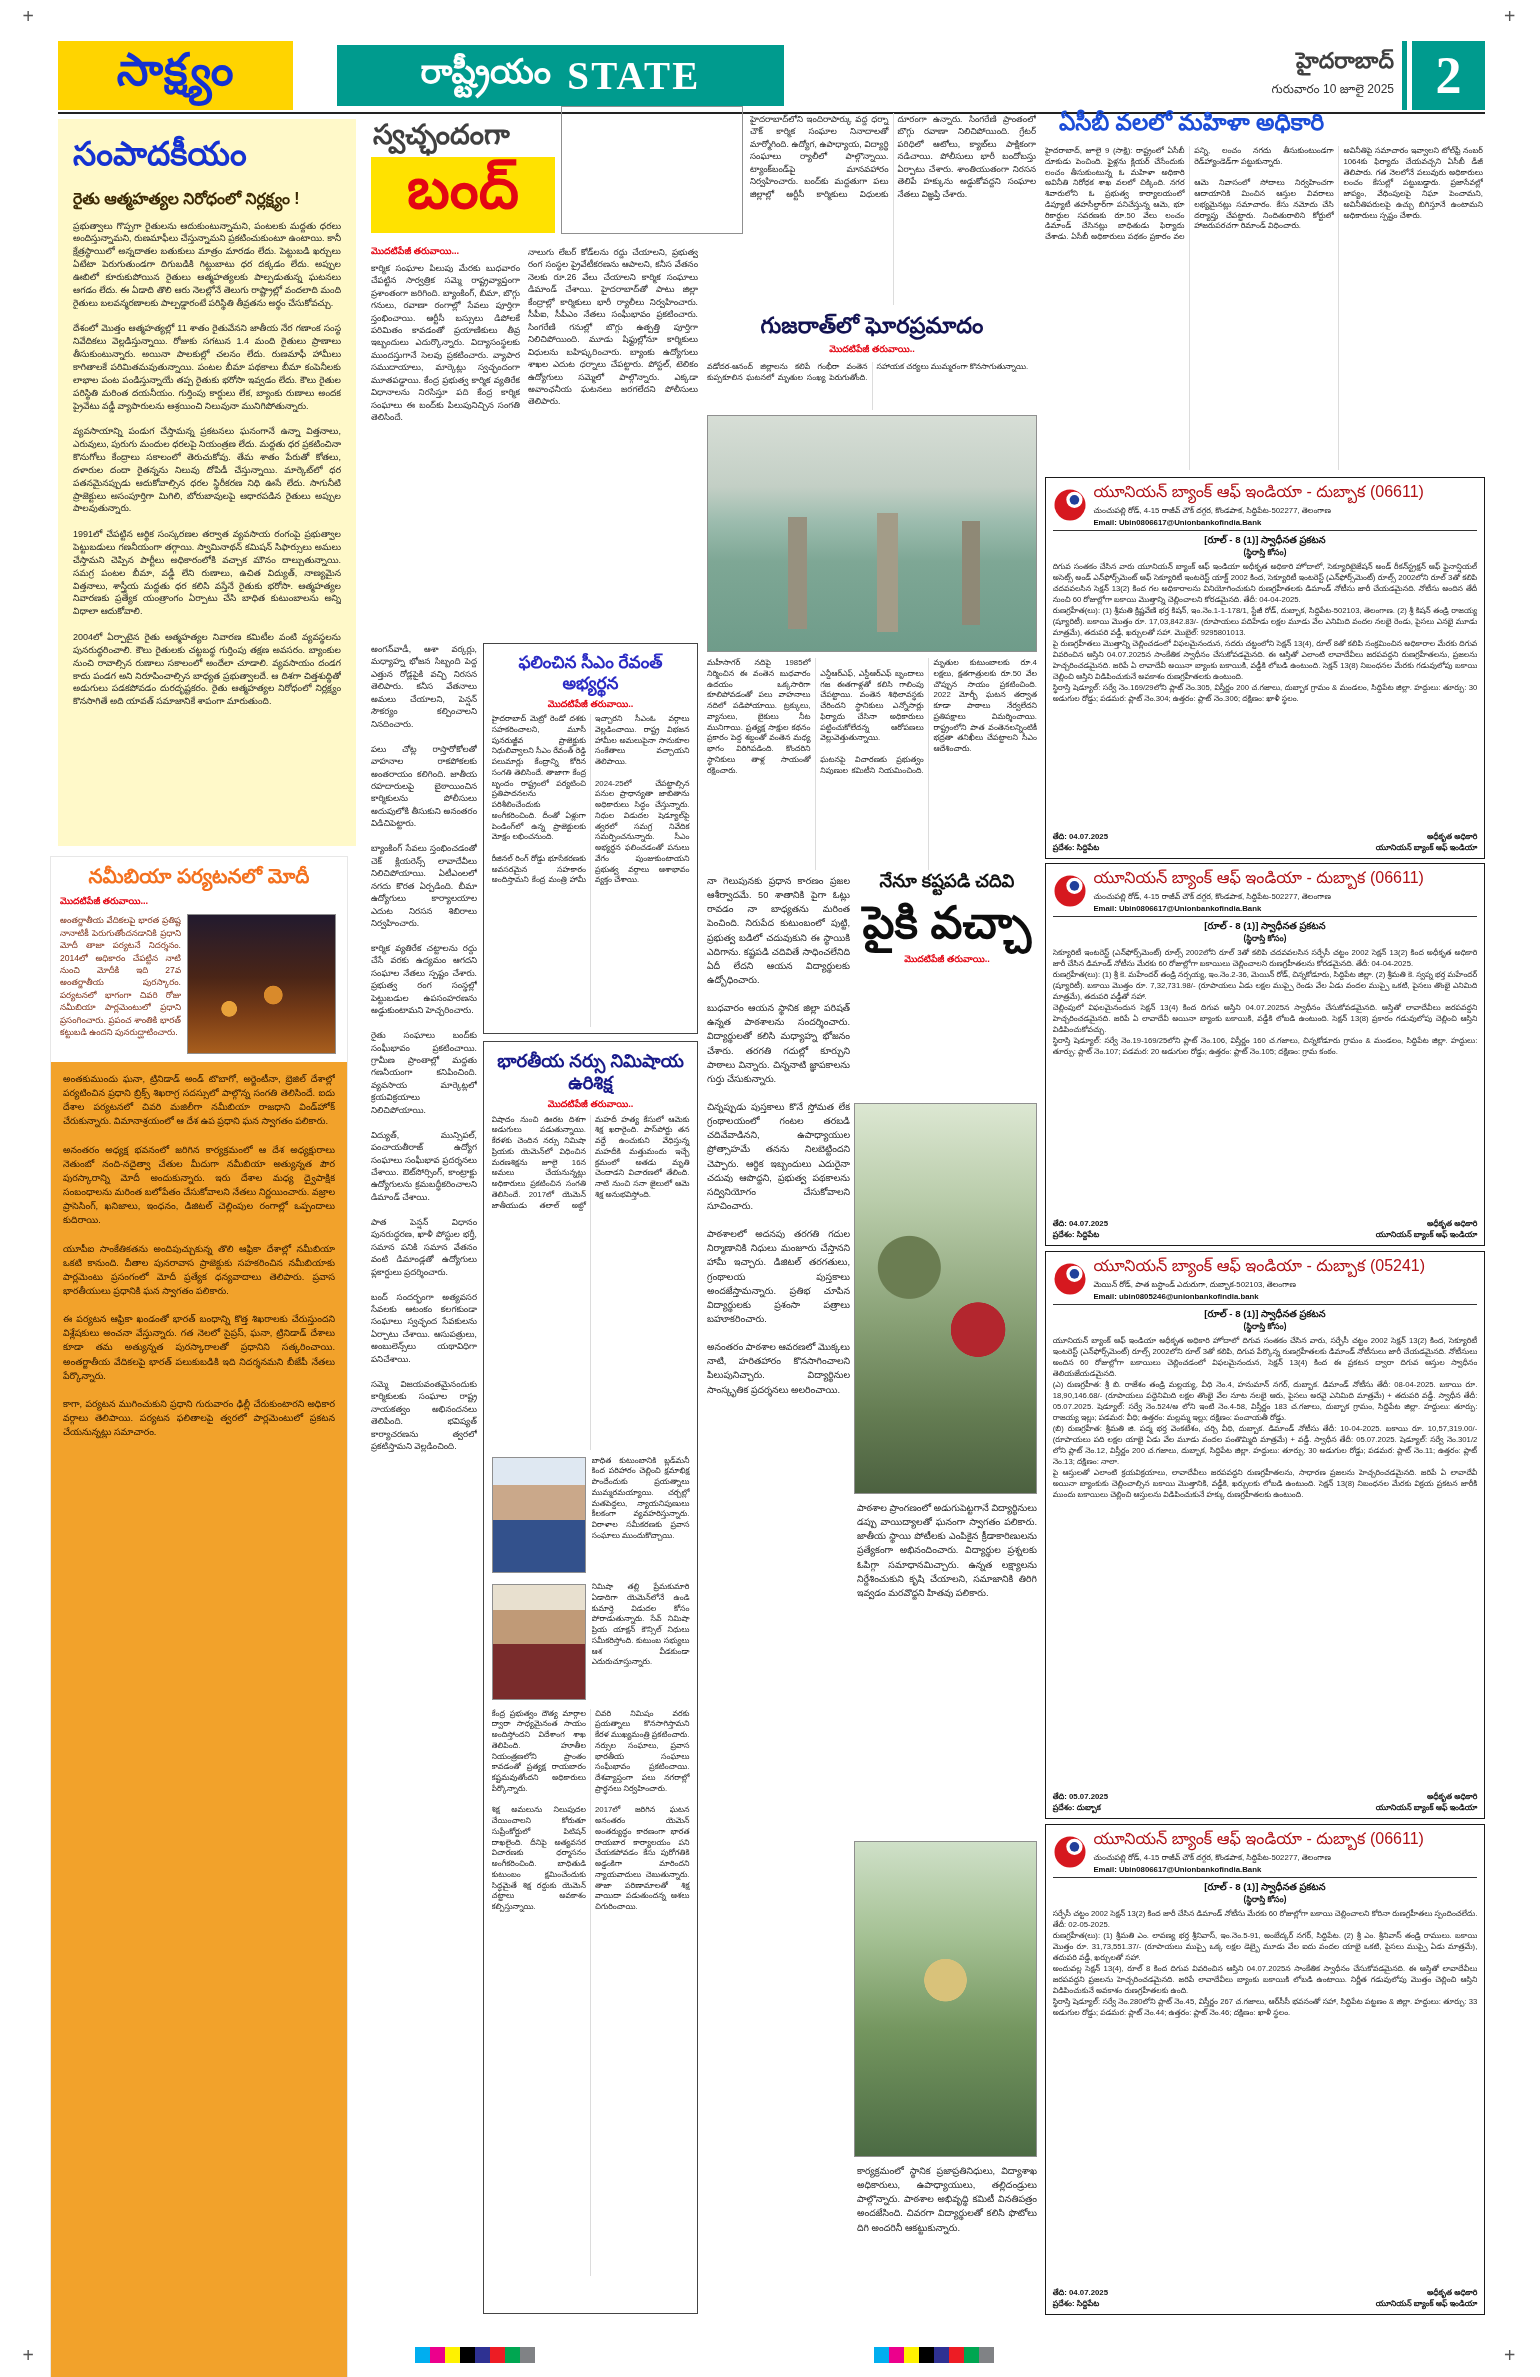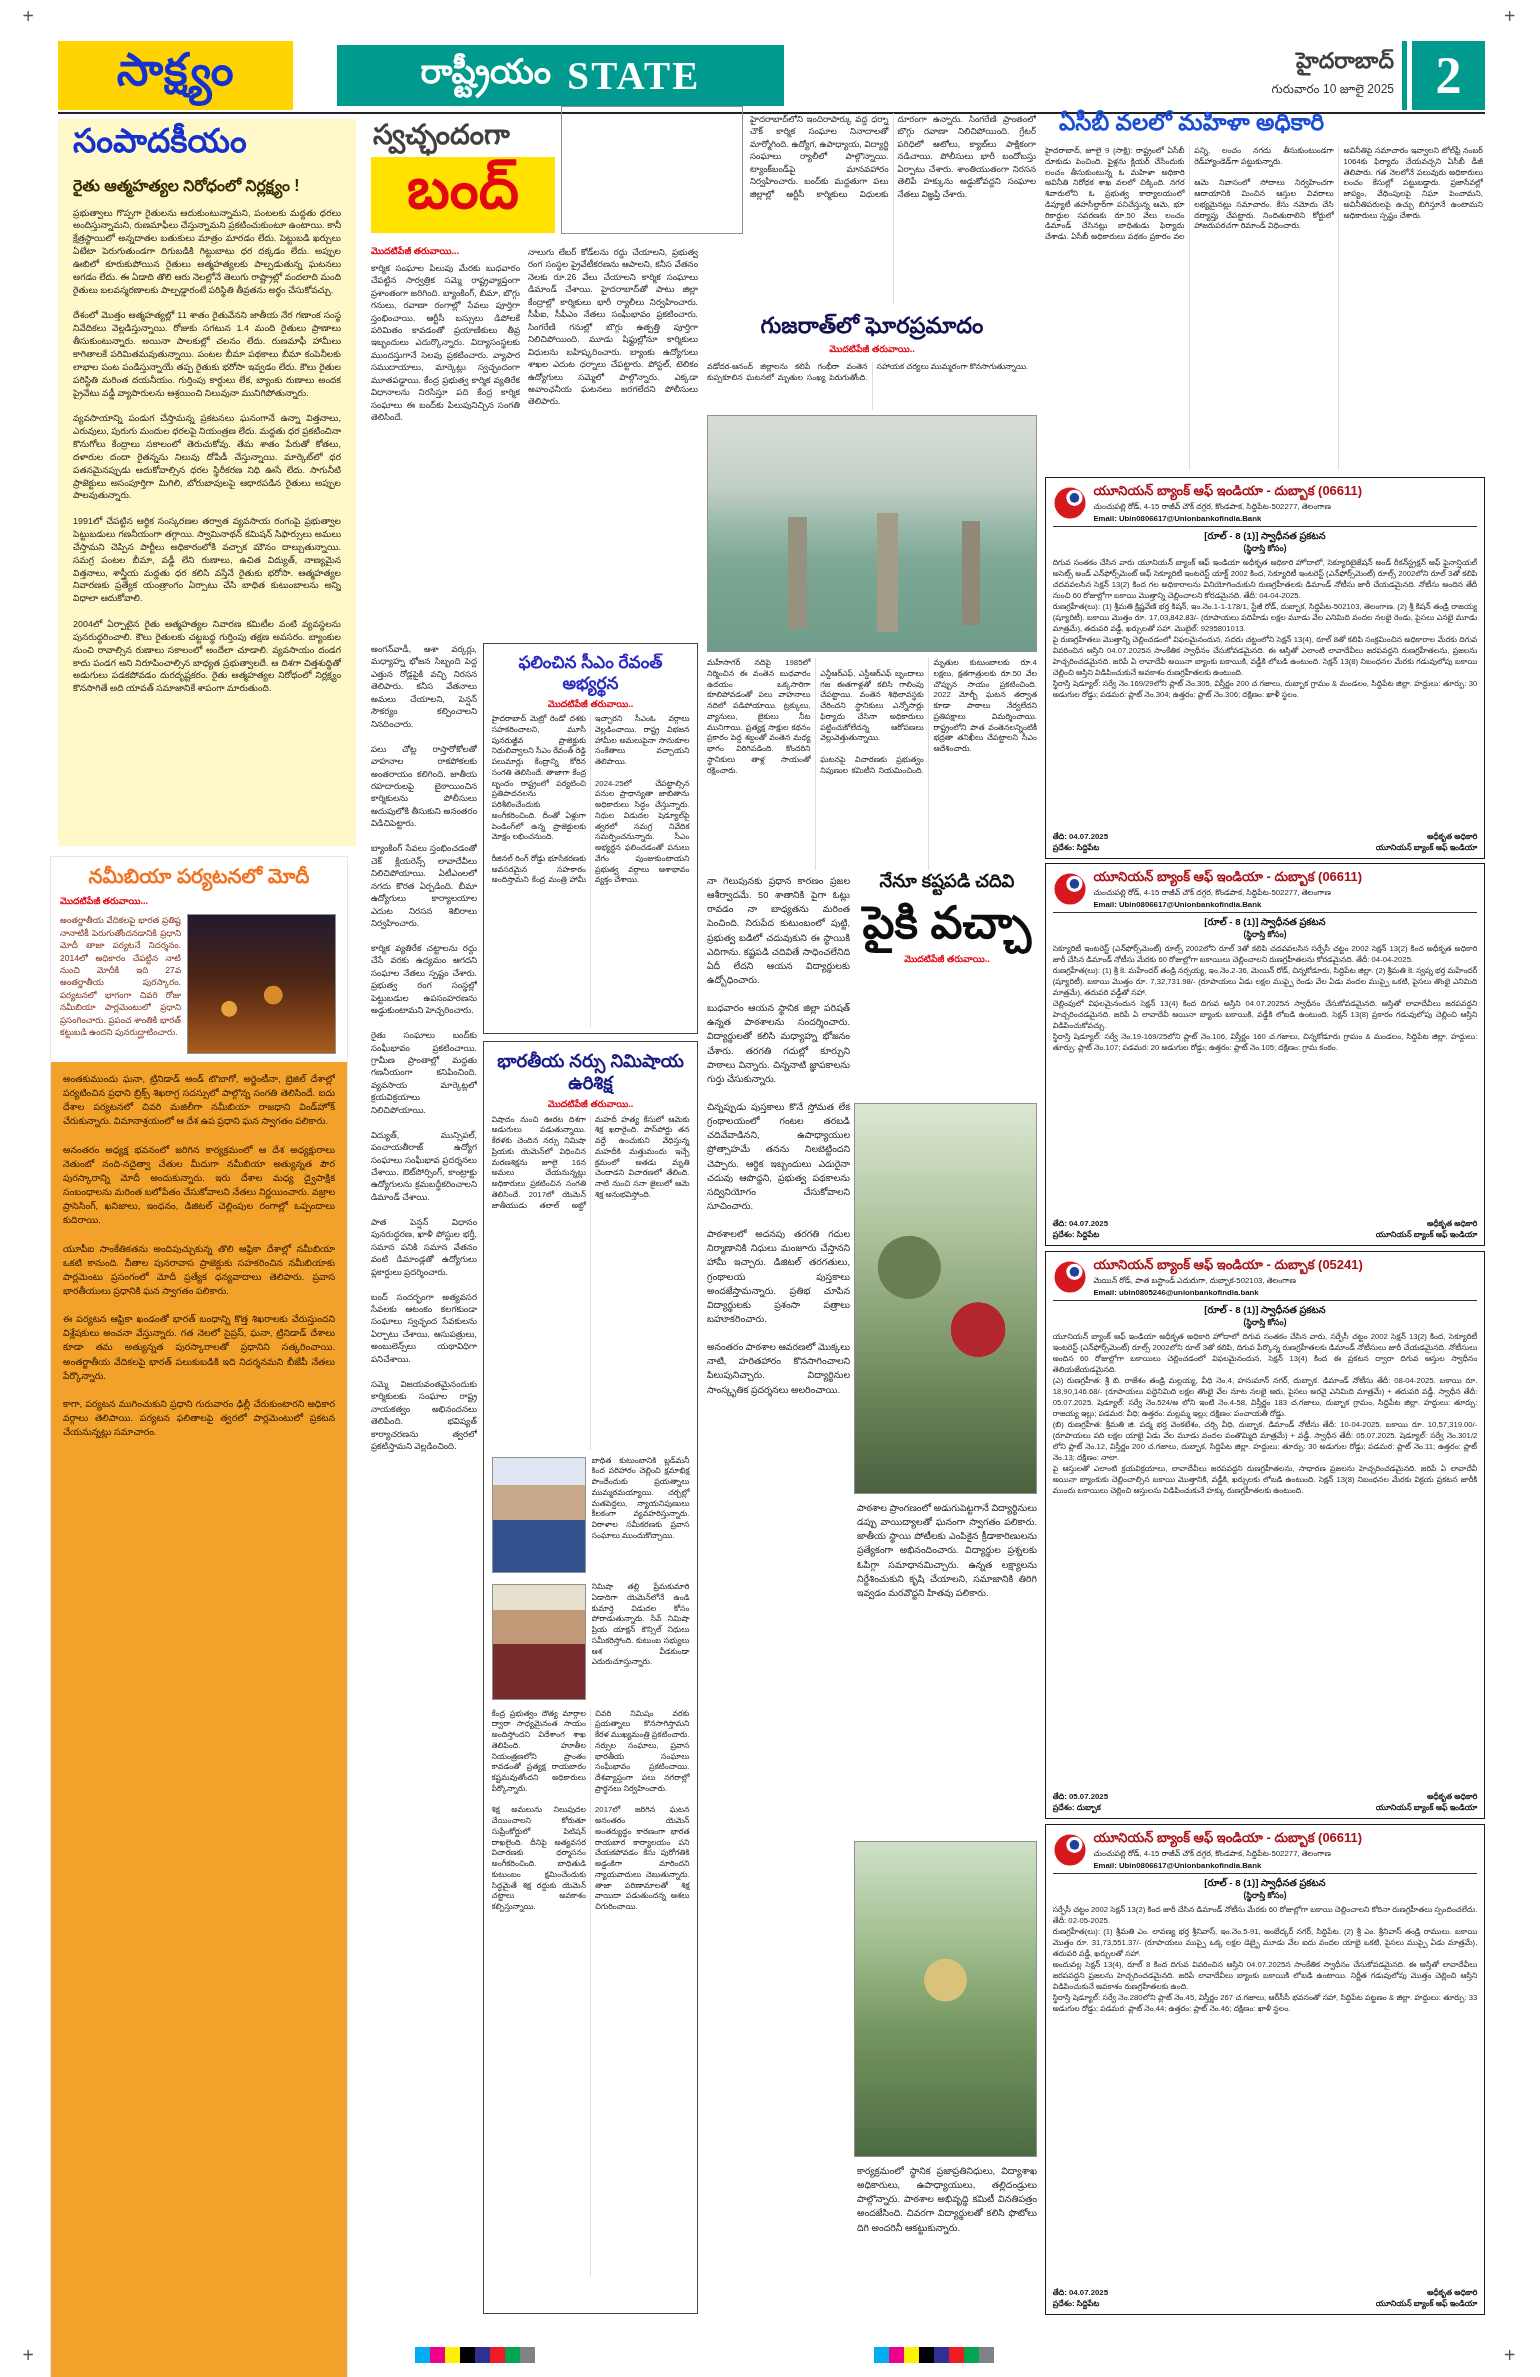--- a/index.html
+++ b/index.html
@@ -24,21 +24,21 @@
   .band .eng { color:#ffffff; font-size:39px; font-weight:700; font-family:"Liberation Serif",serif; letter-spacing:2.2px; }
   .dateline { text-align:right; }
   .dateline .city { font-size:22px; font-weight:800; color:#404040; }
   .dateline .dt { font-size:12px; color:#333; margin-top:3px; }
   .pagesep { background:#009B8E; }
   .pagebox { background:#009B8E; display:flex; align-items:center; justify-content:center; }
   .pagebox span { color:#fff; font-size:52px; font-weight:800; font-family:"Liberation Serif",serif; }
   .hrule { background:#222; }
 
   
-  .editorial { background:#FFF9C9; padding:3px 15px; overflow:hidden; }
+  .editorial { background:#FFF9C9; padding:16px 15px; overflow:hidden; }
   .ed-title { font-size:33px; color:#1532D1; font-weight:800; }
   .ed-head { font-size:15.7px; font-weight:800; color:#3c2a05; margin:9px 0 7.5px 0; }
 
   
   .modi-box { background:#fff; display:flex; flex-direction:column; overflow:hidden; border:0.7px solid #e7e7e7; }
   .modi-title { font-size:20px; color:#F4711F; font-weight:800; text-align:center; padding:7.5px 4.5px 3px 4.5px; }
   .modi-row { display:flex; gap:6px; padding:3px 9px 7.5px 9px; }
   .modi-amber { flex:1; background:#F2A22B; padding:10.4px 12px; }
   .modi-amber .j { color:#241200; }
 
@@ -82,21 +82,21 @@
   .woman-portrait { background:linear-gradient(180deg,#e8e0cf 0 22%,#c09a77 22% 52%,#7a2c2c 52% 100%); }
   .drummer-photo { background:
     radial-gradient(circle at 50% 44%, #d9c27a 0 21px, rgba(0,0,0,0) 21.6px),
     linear-gradient(180deg,#cfe0c8 0%,#a5c194 30%,#74965f 60%,#4c6b44 100%); }
   .float-portrait { float:left; width:94px; height:116px; margin:1.5px 6px 3px 0; }
 
   
   .ad { border:1.5px solid #1a1a1a; background:#fff; padding:4.5px 6.7px; display:flex; flex-direction:column; overflow:hidden; }
   .ad-head { display:flex; gap:6.7px; align-items:center; border-bottom:1.1px solid #333; padding-bottom:3px; }
   .ad-head-text { flex:1; }
-  .ad-title { color:#B01116; font-weight:700; font-size:13px; }
+  .ad-title { color:#B01116; font-weight:400; font-size:16px; }
   .ad-addr { font-size:7.8px; color:#222; margin-top:1.5px; }
   .ad-email { font-size:7.8px; font-weight:700; color:#111; margin-top:0.7px; }
   .ad-rule { text-align:center; font-weight:800; font-size:9.7px; margin-top:3.7px; color:#111; }
   .ad-rulesub { text-align:center; font-weight:700; font-size:8.2px; margin-bottom:3px; color:#111; }
   .ad-body { flex:1; font-size:7.7px; line-height:1.42; }
   .ad-foot { display:flex; justify-content:space-between; font-size:7.8px; font-weight:700; margin-top:3.7px; color:#111; }
   .ad-foot-right { text-align:right; }
 
   
   .colorbar { display:flex; gap:0; }

